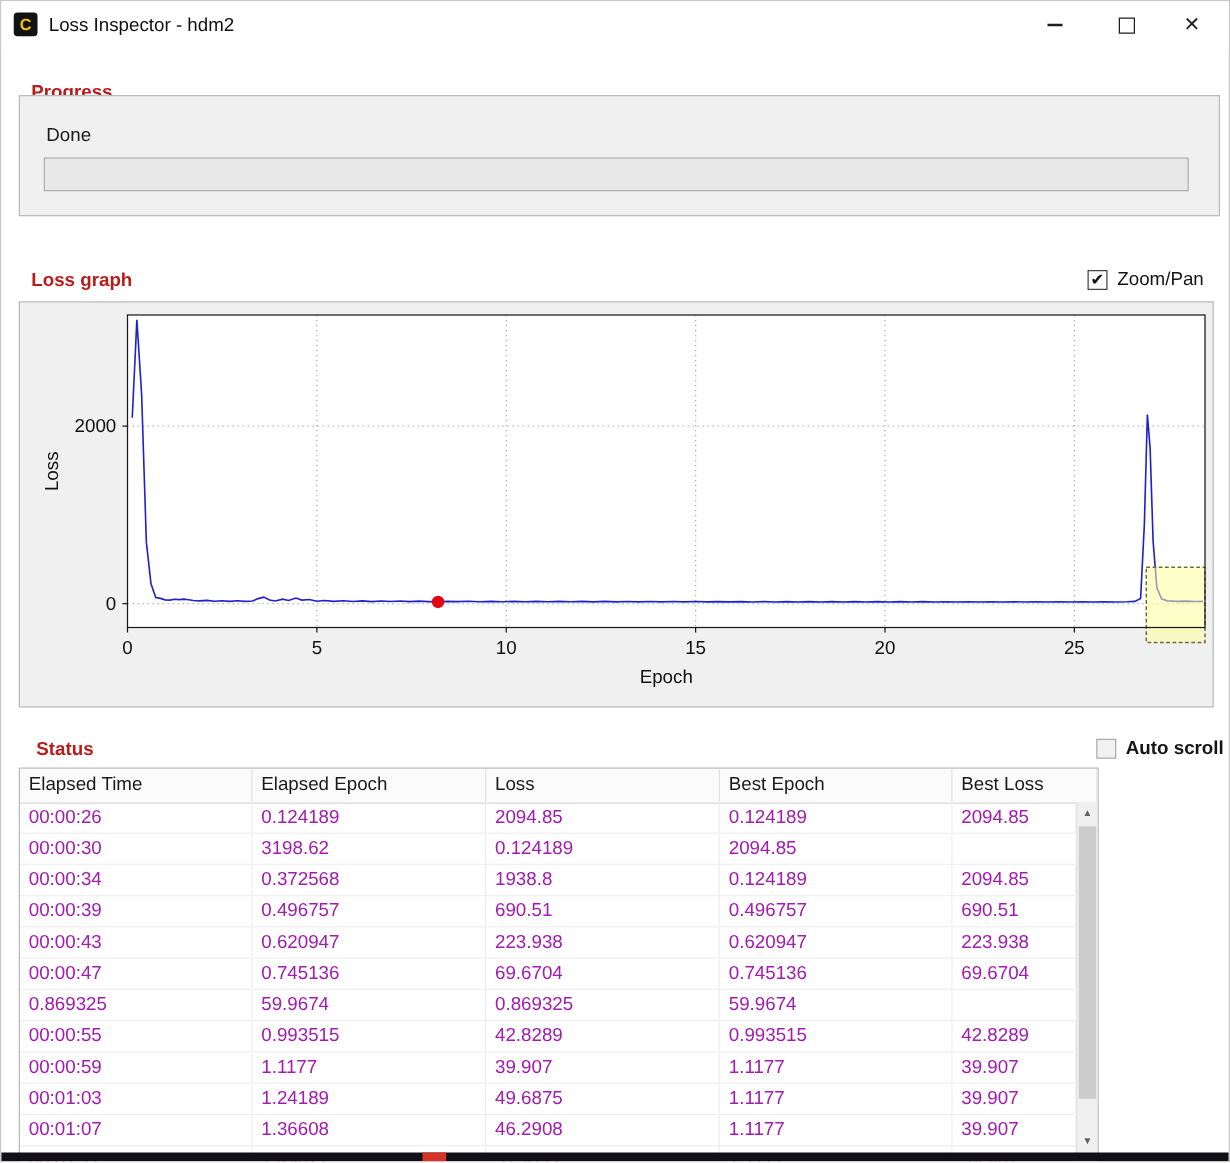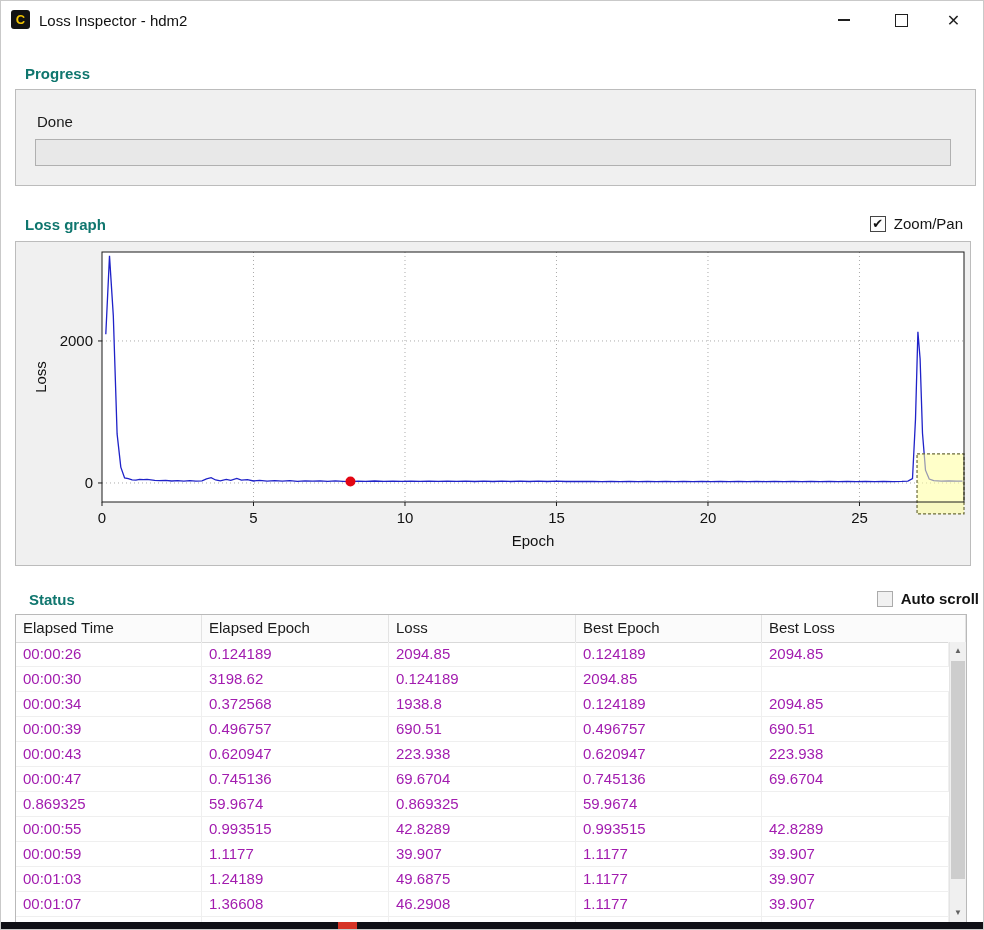--- a/index.html
+++ b/index.html
@@ -14,37 +14,37 @@
     display:flex;align-items:center;justify-content:center;color:#f2c400;font-weight:bold;font-size:13px;}
   .title-text{position:absolute;left:38px;top:11px;font-size:15px;color:#101010;white-space:nowrap;}
   .win-btn{position:absolute;top:0;width:47px;height:38px;display:flex;align-items:center;justify-content:center;
     font-size:15px;color:#1f1f1f;cursor:default;}
   .btn-min{right:116px;}
   .btn-max{right:58px;}
   .btn-close{right:6px;font-size:16px;}
   .min-glyph{width:12px;height:1.5px;background:#1f1f1f;}
   .max-glyph{width:11px;height:11px;border:1.2px solid #1f1f1f;background:transparent;}
   
-  .section-label{position:absolute;font-size:15px;font-weight:bold;color:#0f766e;white-space:nowrap;}
+  .section-label{position:absolute;font-size:15px;font-weight:bold;color:#b91c1c;white-space:nowrap;}
   .groupbox{position:absolute;background:#f0f0f0;border:1px solid #bcbcbc;box-sizing:border-box;}
   
   .done-label{position:absolute;left:21px;top:23px;font-size:15px;color:#1a1a1a;}
   .progress-bar{position:absolute;left:19px;top:49px;width:916px;height:27px;background:#e8e8e8;
     border:1px solid #b0b0b0;box-sizing:border-box;overflow:hidden;}
   .progress-fill{height:100%;background:#06b025;width:0%;}
   
   .checkbox-row{position:absolute;display:flex;align-items:center;gap:8px;font-size:15px;color:#141414;cursor:default;}
   .checkbox-box{width:16px;height:16px;box-sizing:border-box;display:flex;align-items:center;justify-content:center;
     font-size:13px;font-weight:bold;color:#111;}
   .cb-checked{border:1px solid #454545;background:#fdfdfd;}
   .cb-unchecked{border:1px solid #ababab;background:#f1f1f1;color:transparent;}
   
   #chart-svg{position:absolute;left:0;top:0;}
   
-  .table{position:absolute;left:14px;top:613px;width:952px;height:317px;background:#ffffff;
+  .table{position:absolute;left:14px;top:613px;width:864px;height:317px;background:#ffffff;
     border:1px solid #b9b9b9;box-sizing:border-box;overflow:hidden;font-size:15px;}
   .thead{position:absolute;left:0;top:0;right:0;height:27px;display:grid;
     grid-template-columns:186px 187px 187px 186px 1fr;background:#fbfbfb;border-bottom:1px solid #d9d9d9;}
   .thcell{padding-left:7px;line-height:26px;color:#1a1a1a;border-right:1px solid #e3e3e3;
     white-space:nowrap;overflow:hidden;}
   .tbody{position:absolute;left:0;top:27px;right:17px;bottom:0;overflow:hidden;}
   .trow{height:24px;display:grid;grid-template-columns:186px 187px 187px 186px 1fr;border-bottom:1px solid #efefef;}
   .tcell{padding-left:7px;line-height:23px;border-right:1px solid #efefef;white-space:nowrap;overflow:hidden;color:#a21caf;}
   
   .vscroll{position:absolute;top:27px;right:0;bottom:0;width:17px;background:#f0f0f0;border-left:1px solid #e4e4e4;box-sizing:border-box;}
@@ -70,21 +70,21 @@
     </div>
     <div class="win-btn btn-max">
       <span class="max-glyph"></span>
     </div>
     <div class="win-btn btn-close">
       <span>✕</span>
     </div>
   </div>
 
   <div class="section-label" style="left:24px;top:64px;">Progress</div>
-  <div class="groupbox" style="left:14px;top:88px;width:961px;height:97px;">
+  <div class="groupbox" style="left:14px;top:75px;width:961px;height:97px;">
     <div class="done-label">Done</div>
     <div class="progress-bar">
       <div class="progress-fill" id="progress-fill" style="width: 0%;"></div>
     </div>
   </div>
 
   <div class="section-label" style="left:24px;top:215px;">Loss graph</div>
   <div class="checkbox-row" style="right:20px;top:214px;">
     <div class="checkbox-box cb-checked" id="zoompan-box">✔</div>
     <span>Zoom/Pan</span>

